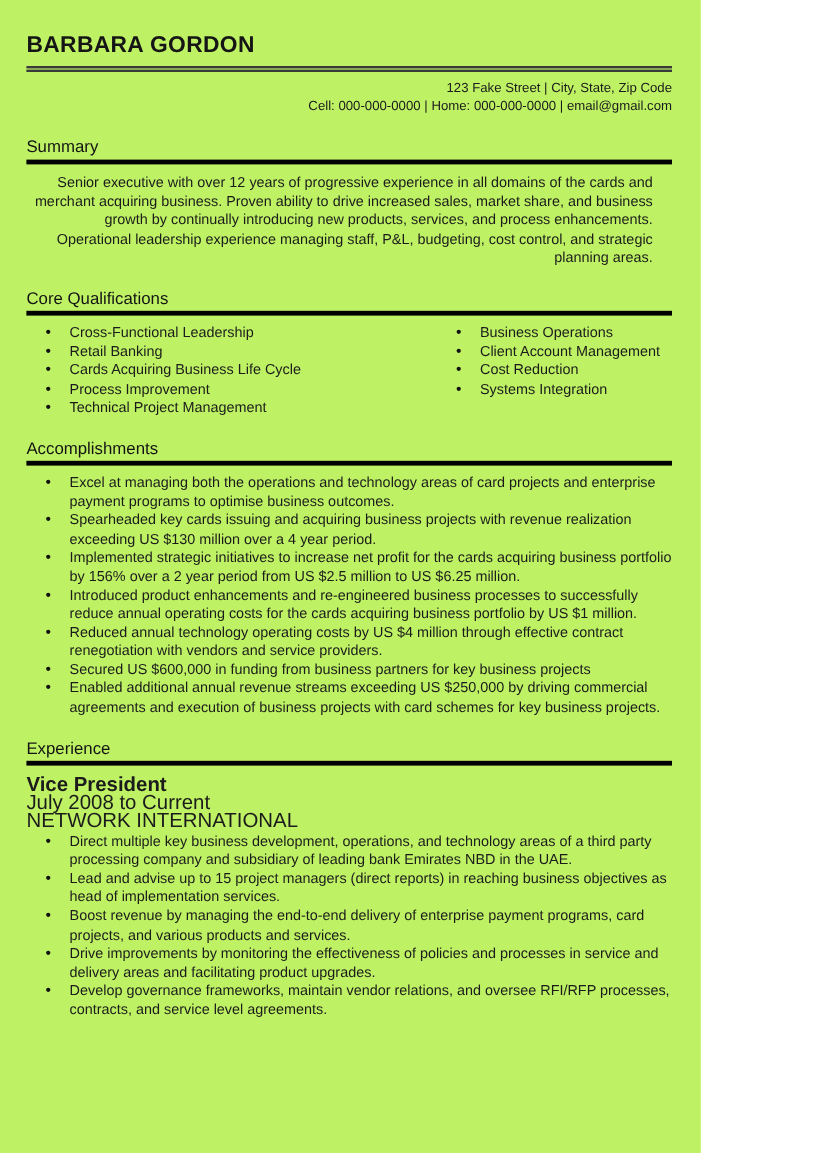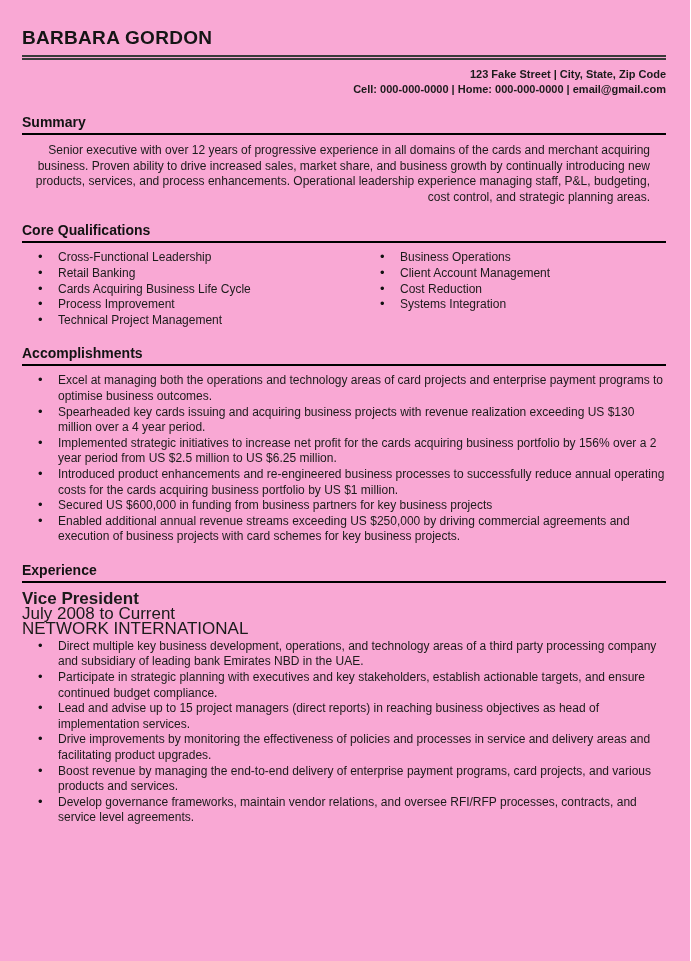--- a/index.html
+++ b/index.html
@@ -1,20 +1,20 @@
 <!DOCTYPE html>
 <html><head>
 <meta charset="utf-8">
 <style>
   * { box-sizing: border-box; }
   html, body { margin: 0; padding: 0; background: #ffffff; }
   .page {
-    width: 690px;
+    width: 584px;
     height: 961px;
-    background: #f9a8d4;
+    background: #bef264;
     color: #1b1b1b;
     font-family: "Liberation Sans", "DejaVu Sans", sans-serif;
     padding: 27px 24px 0 22px;
     overflow: hidden;
     position: relative;
   }
 
   
   .name {
     font-size: 19px;
@@ -24,31 +24,30 @@
     padding-bottom: 6px;
     border-bottom: 5px double #3a3a3a;
     color: #151515;
   }
   .contact-block {
     margin-top: 7px;
     text-align: right;
     font-size: 11px;
     line-height: 15px;
     color: #1b1b1b;
-    font-weight: bold;
   }
 
   
   .section-title {
     font-size: 14px;
-    font-weight: bold;
+    font-weight: normal;
     color: #131313;
     margin: 17px 0 0 0;
     padding-bottom: 3px;
-    border-bottom: 2px solid #000000;
+    border-bottom: 4px solid #000000;
   }
 
   
   .body-text {
     font-size: 12px;
     line-height: 15.6px;
     margin: 8px 16px 0 0;
     text-align: right;
   }
 
@@ -115,32 +114,32 @@
       <li>Systems Integration</li>
     </ul>
   </div>
 
   <h2 class="section-title">Accomplishments</h2>
   <ul class="bullets">
     <li>Excel at managing both the operations and technology areas of card projects and enterprise payment programs to optimise business outcomes.</li>
     <li>Spearheaded key cards issuing and acquiring business projects with revenue realization exceeding US $130 million over a 4 year period.</li>
     <li>Implemented strategic initiatives to increase net profit for the cards acquiring business portfolio by 156% over a 2 year period from US $2.5 million to US $6.25 million.</li>
     <li>Introduced product enhancements and re-engineered business processes to successfully reduce annual operating costs for the cards acquiring business portfolio by US $1 million.</li>
+    <li>Reduced annual technology operating costs by US $4 million through effective contract renegotiation with vendors and service providers.</li>
     <li>Secured US $600,000 in funding from business partners for key business projects</li>
     <li>Enabled additional annual revenue streams exceeding US $250,000 by driving commercial agreements and execution of business projects with card schemes for key business projects.</li>
   </ul>
 
   <h2 class="section-title">Experience</h2>
   <div class="job-header">
     <div class="job-role">Vice President</div>
     <div class="job-dates">July 2008 to Current</div>
     <div class="job-company">NETWORK INTERNATIONAL</div>
   </div>
   <ul class="bullets" style="margin-top:2px;">
     <li>Direct multiple key business development, operations, and technology areas of a third party processing company and subsidiary of leading bank Emirates NBD in the UAE.</li>
-    <li>Participate in strategic planning with executives and key stakeholders, establish actionable targets, and ensure continued budget compliance.</li>
     <li>Lead and advise up to 15 project managers (direct reports) in reaching business objectives as head of implementation services.</li>
+    <li>Boost revenue by managing the end-to-end delivery of enterprise payment programs, card projects, and various products and services.</li>
     <li>Drive improvements by monitoring the effectiveness of policies and processes in service and delivery areas and facilitating product upgrades.</li>
-    <li>Boost revenue by managing the end-to-end delivery of enterprise payment programs, card projects, and various products and services.</li>
     <li>Develop governance frameworks, maintain vendor relations, and oversee RFI/RFP processes, contracts, and service level agreements.</li>
   </ul>
 
 </div>
 
 </body></html>

